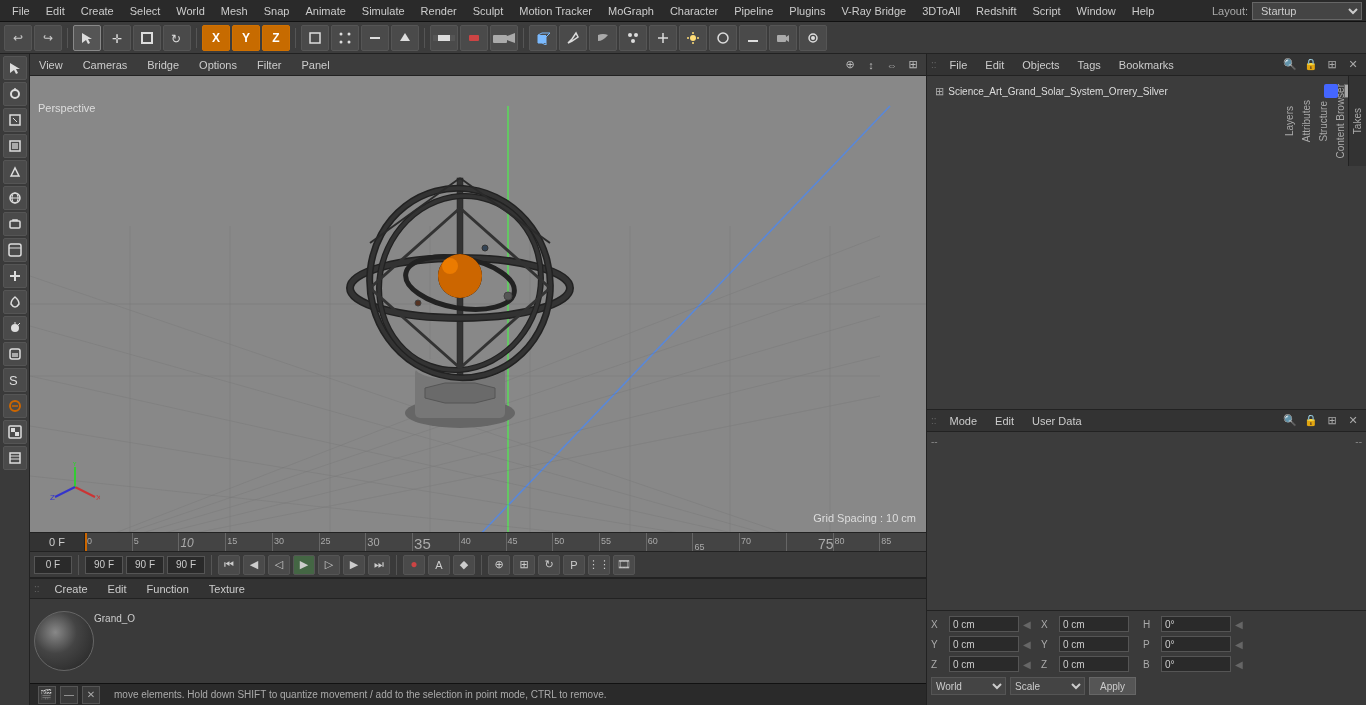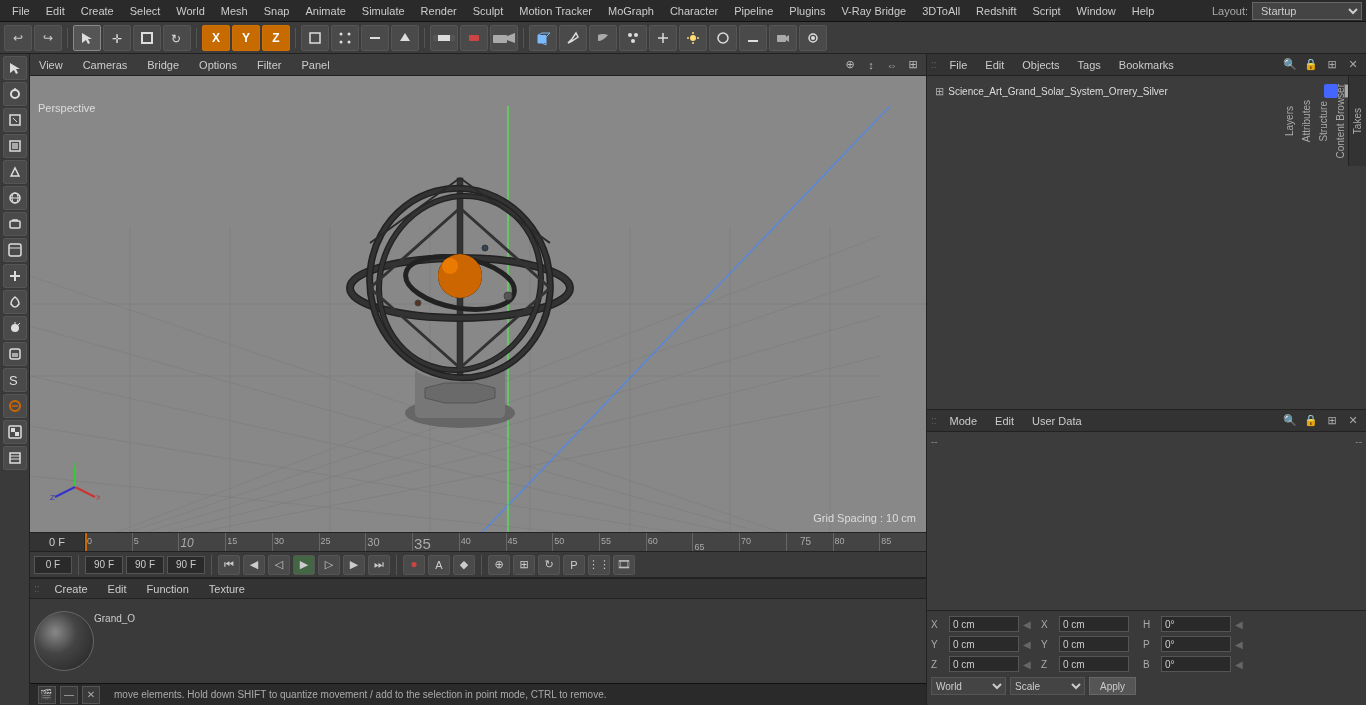--- a/index.html
+++ b/index.html
@@ -955,21 +955,21 @@
           <div style="position: absolute; left: 469.222px; top: 3px; font-size: 9px; color: rgb(170, 170, 170);">50</div>
           <div style="position: absolute; left: 513.944px; top: 0px; width: 1px; height: 100%; background: rgb(102, 102, 102);"></div>
           <div style="position: absolute; left: 515.944px; top: 3px; font-size: 9px; color: rgb(170, 170, 170);">55</div>
           <div style="position: absolute; left: 560.667px; top: 0px; width: 1px; height: 100%; background: rgb(102, 102, 102);"></div>
           <div style="position: absolute; left: 562.667px; top: 3px; font-size: 9px; color: rgb(170, 170, 170);">60</div>
           <div style="position: absolute; left: 607.389px; top: 0px; width: 1px; height: 100%; background: rgb(102, 102, 102);"></div>
           <div style="position: absolute; left: 609.389px; top: 9px; font-size: 9px; color: rgb(170, 170, 170);">65</div>
           <div style="position: absolute; left: 654.111px; top: 0px; width: 1px; height: 100%; background: rgb(102, 102, 102);"></div>
           <div style="position: absolute; left: 656.111px; top: 3px; font-size: 9px; color: rgb(170, 170, 170);">70</div>
           <div style="position: absolute; left: 700.833px; top: 0px; width: 1px; height: 100%; background: rgb(102, 102, 102);"></div>
-          <div style="position: absolute; left: 679px; top: 3px; font-size: 10px; color: rgb(170, 170, 170); padding-left: 36px;">75</div>
+          <div style="position: absolute; left: 697px; top: 3px; font-size: 14px; color: rgb(170, 170, 170); padding-left: 36px;">75</div>
           <div style="position: absolute; left: 747.556px; top: 0px; width: 1px; height: 100%; background: rgb(102, 102, 102);"></div>
           <div style="position: absolute; left: 749.556px; top: 3px; font-size: 9px; color: rgb(170, 170, 170);">80</div>
           <div style="position: absolute; left: 794.278px; top: 0px; width: 1px; height: 100%; background: rgb(102, 102, 102);"></div>
           <div style="position: absolute; left: 796.278px; top: 3px; font-size: 9px; color: rgb(170, 170, 170);">85</div>
           <div style="position: absolute; left: 0px; top: 0px; width: 2px; height: 100%; background: rgb(204, 102, 0);"></div>
         </div>
     </div>
 
     <div id="transport-bar">
       <input class="frame-field" type="text" value="0 F" style="">

